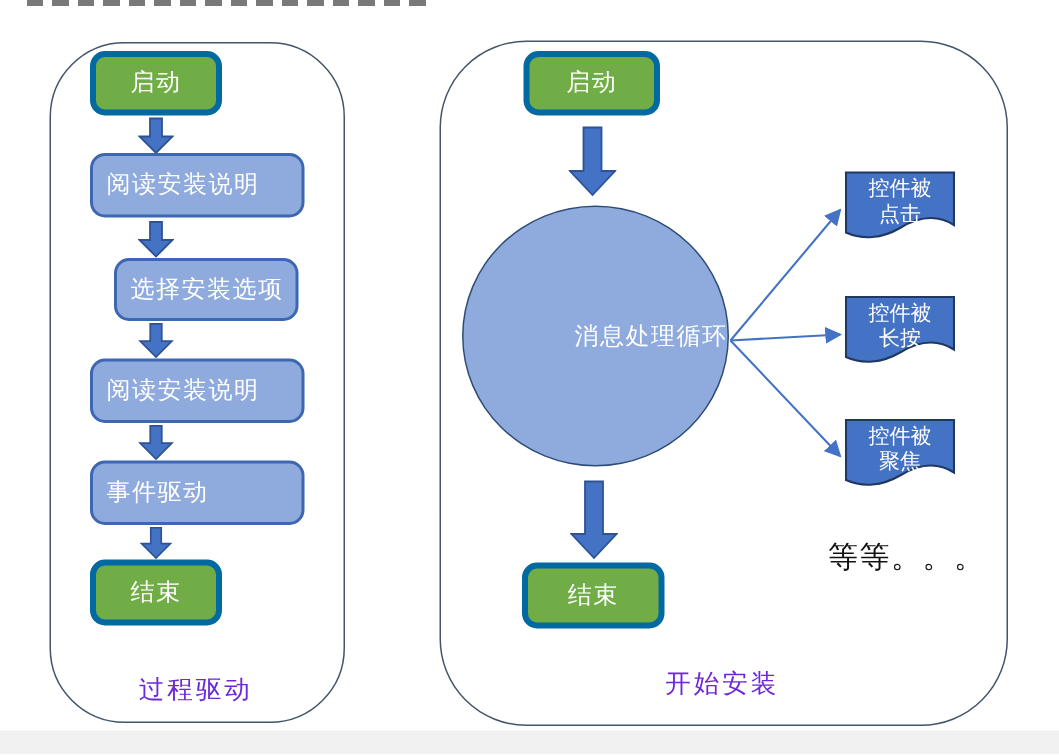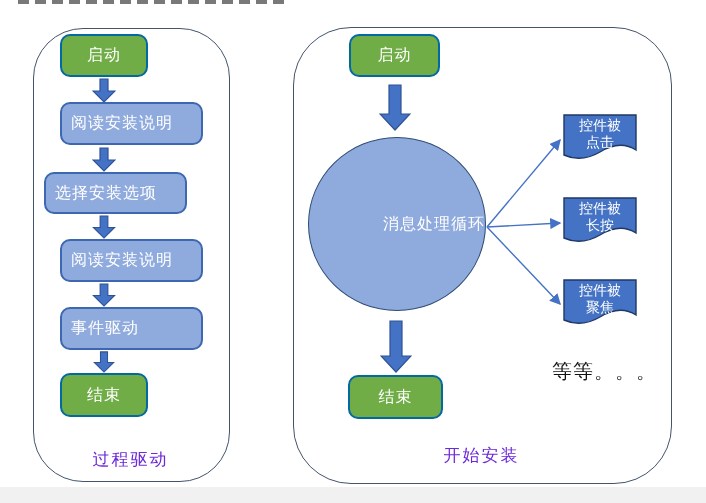--- a/index.html
+++ b/index.html
@@ -26,21 +26,21 @@
     position:absolute;left:0;width:100%;
     text-align:center;color:#6d28d9;font-size:17px;letter-spacing:2px;
   }
   .node{
     position:absolute;
     box-sizing:border-box;
     display:flex;align-items:center;
     color:#ffffff;font-size:16px;letter-spacing:1px;
   }
   .node.green{
-    background:#70ad47;border:2px solid #0369a1;border-radius:10px;
+    background:#70ad47;border:4px solid #0369a1;border-radius:10px;
     justify-content:center;
   }
   .node.blue{
     background:#8faadc;border:2px solid #3d67b1;border-radius:10px;
     justify-content:flex-start;padding-left:9px;
   }
   .arrow-svg{position:absolute;display:block;}
   .circle-node{
     position:absolute;left:308px;top:137px;width:178px;height:174px;
     background:#8faadc;border:1.6px solid #2e4d76;border-radius:50%;
@@ -82,21 +82,21 @@
   </svg>
 
   <div class="node blue" style="left:60px;top:102px;width:143px;height:43px;">
     <span>阅读安装说明</span>
   </div>
 
   <svg class="arrow-svg" style="left:92px;top:147px;" width="24" height="25" viewBox="0 0 24 25">
     <polygon points="8,1 16,1 16,13 23,13 12,24 1,13 8,13" fill="#4472c4" stroke="#2e5395" stroke-width="1.2"></polygon>
   </svg>
 
-  <div class="node blue" style="left:44px;top:172px;width:143px;height:42px;">
+  <div class="node blue" style="left:76px;top:172px;width:123px;height:42px;">
     <span>选择安装选项</span>
   </div>
 
   <svg class="arrow-svg" style="left:92px;top:215px;" width="24" height="24" viewBox="0 0 24 25">
     <polygon points="8,1 16,1 16,13 23,13 12,24 1,13 8,13" fill="#4472c4" stroke="#2e5395" stroke-width="1.2"></polygon>
   </svg>
 
   <div class="node blue" style="left:60px;top:239px;width:143px;height:43px;">
     <span>阅读安装说明</span>
   </div>

